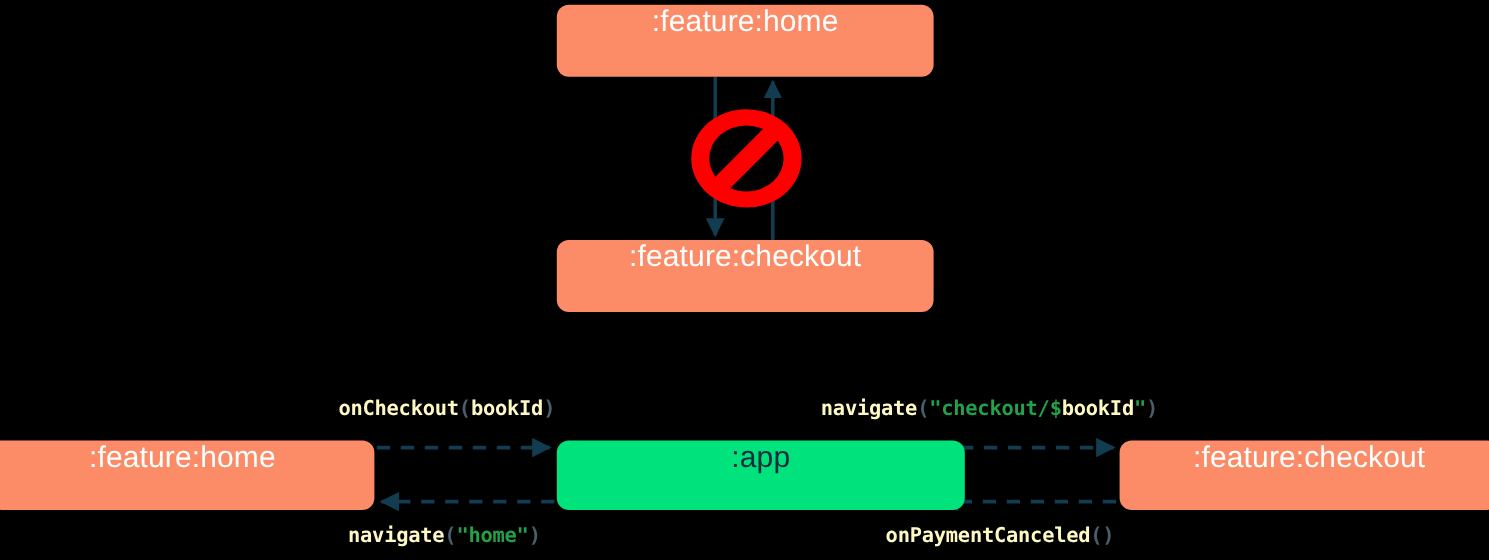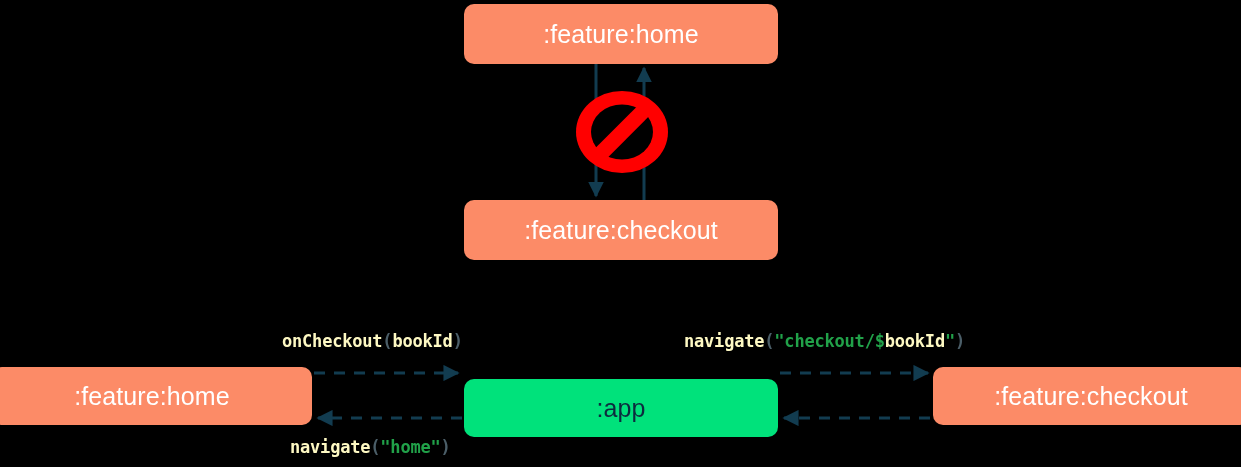--- a/index.html
+++ b/index.html
@@ -18,21 +18,20 @@
     position: absolute;
     inset: 0;
     width: 1241px;
     height: 467px;
   }
   .node {
     position: absolute;
     box-sizing: border-box;
     border-radius: 10px;
     display: flex;
-    align-items: center;
     justify-content: center;
     font-family: "Liberation Sans", sans-serif;
     font-size: 25px;
     letter-spacing: 0.1px;
     white-space: nowrap;
   }
   .node.orange {
     background: #FC8B67;
     color: #FFFFFF;
   }
@@ -40,21 +39,21 @@
     background: #00E27B;
     color: #0D2B3E;
   }
 
   
   #node-home-top   { left: 464px; top: 4px;   width: 314px; height: 60px; }
   #node-checkout-top { left: 464px; top: 200px; width: 314px; height: 60px; }
 
   
   #node-home-bottom { left: -8px; top: 367px; width: 320px; height: 58px; }
-  #node-app         { left: 464px; top: 367px; width: 314px; height: 58px; margin-top: 12px; }
+  #node-app         { left: 464px; top: 367px; width: 340px; height: 58px; }
   #node-checkout-bottom { left: 933px; top: 367px; width: 316px; height: 58px; }
 
   .edge-svg {
     position: absolute;
     left: 0;
     top: 0;
     width: 1241px;
     height: 467px;
     pointer-events: none;
   }
@@ -158,14 +157,17 @@
   </div>
 
   <div class="edge-label" id="label-navigate-co">
     <span class="tok-id">navigate</span><span class="tok-dim">(</span><span class="tok-str">"checkout/</span><span class="tok-str">$</span><span class="tok-id">bookId</span><span class="tok-str">"</span><span class="tok-dim">)</span>
   </div>
 
   <div class="edge-label" id="label-navigate-home">
     <span class="tok-id">navigate</span><span class="tok-dim">(</span><span class="tok-str">"home"</span><span class="tok-dim">)</span>
   </div>
 
+  <div class="edge-label" id="label-onpaymentcancel">
+    <span class="tok-id">onPaymentCanceled</span><span class="tok-dim">(</span><span class="tok-dim">)</span>
+  </div>
 
 </div>
 
 </body></html>

